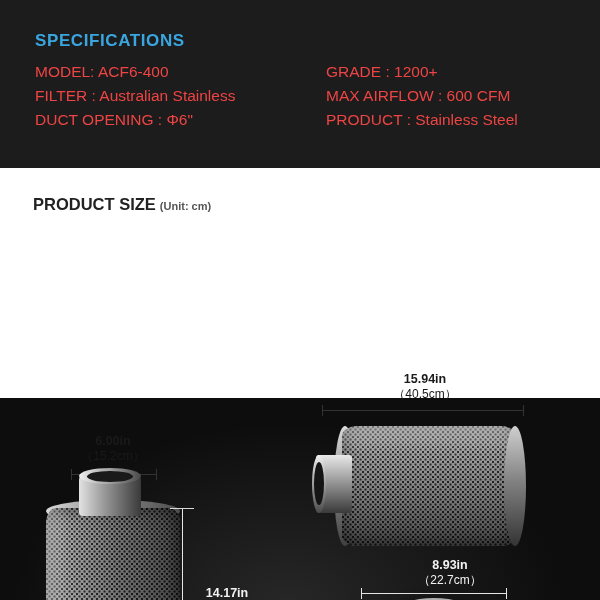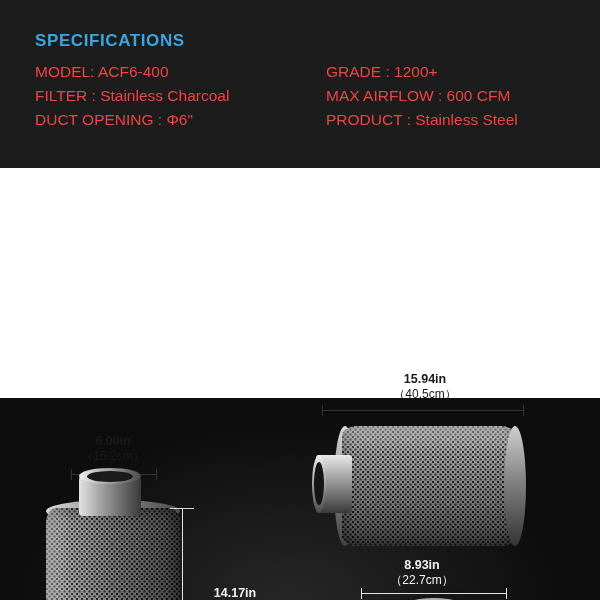--- a/index.html
+++ b/index.html
@@ -225,33 +225,36 @@
 </head>
 <body>
 
 <div class="page">
 
   <section class="spec-panel">
     <h1 class="spec-title">SPECIFICATIONS</h1>
 
     <div class="spec-col left">
       <div class="spec-row">MODEL: ACF6-400</div>
-      <div class="spec-row">FILTER : Stainless Charcoal</div>
+      <div class="spec-row">FILTER : Australian Stainless</div>
       <div class="spec-row">DUCT OPENING : Φ6"</div>
     </div>
 
     <div class="spec-col right">
       <div class="spec-row">GRADE : 1200+</div>
       <div class="spec-row">MAX AIRFLOW : 600 CFM</div>
       <div class="spec-row">PRODUCT : Stainless Steel</div>
     </div>
   </section>
 
   <section class="size-section">
 
+    <h2 class="size-heading">
+      <span>PRODUCT SIZE</span><span class="unit">(Unit: cm)</span>
+    </h2>
 
     <div class="stage">
       <div class="stage-inner-glow"></div>
 
     </div>
 
     <div class="dim-label dark" style="left:46px; top:266px; width:134px;">
       <div class="v1">6.00in</div>
       <div class="v2">（15.2cm）</div>
     </div>
@@ -270,21 +273,21 @@
       <div class="vert-flange-top"></div>
       <div class="vert-flange-hole"></div>
     </div>
 
     <div class="rule-v" style="left:182px; top:340px; height:210px;">
       <span class="tick-t"></span>
 
     </div>
     <div class="lead" style="left:170px; top:340px; width:24px;"></div>
 
-    <div class="dim-label light" style="left:192px; top:418px; width:86px;">
+    <div class="dim-label light" style="left:184px; top:418px; width:86px;">
       <div class="v1">14.17in</div>
 
     </div>
 
     <div class="dim-label dark" style="left:330px; top:204px; width:190px;">
       <div class="v1">15.94in</div>
       <div class="v2">（40.5cm）</div>
     </div>
     <div class="rule-h dark" style="left:322px; top:242px; width:202px;">
       <span class="tick-l"></span>
@@ -295,21 +298,21 @@
       <div class="horiz-cap-left"></div>
       <div class="horiz-body mesh">
         <span class="sheen"></span>
       </div>
       <div class="horiz-cap-right"></div>
       <div class="horiz-flange"></div>
       <div class="horiz-flange-face"></div>
       <div class="horiz-flange-hole"></div>
     </div>
 
-    <div class="dim-label light" style="left:348px; top:390px; width:148px;">
+    <div class="dim-label light" style="left:376px; top:390px; width:148px;">
       <div class="v1">8.93in</div>
       <div class="v2">（22.7cm）</div>
     </div>
     <div class="rule-h light" style="left:361px; top:425px; width:146px;">
       <span class="tick-l"></span>
       <span class="tick-r"></span>
     </div>
 
     <div class="circle-wrap">
       <div class="circle-outer"></div>

